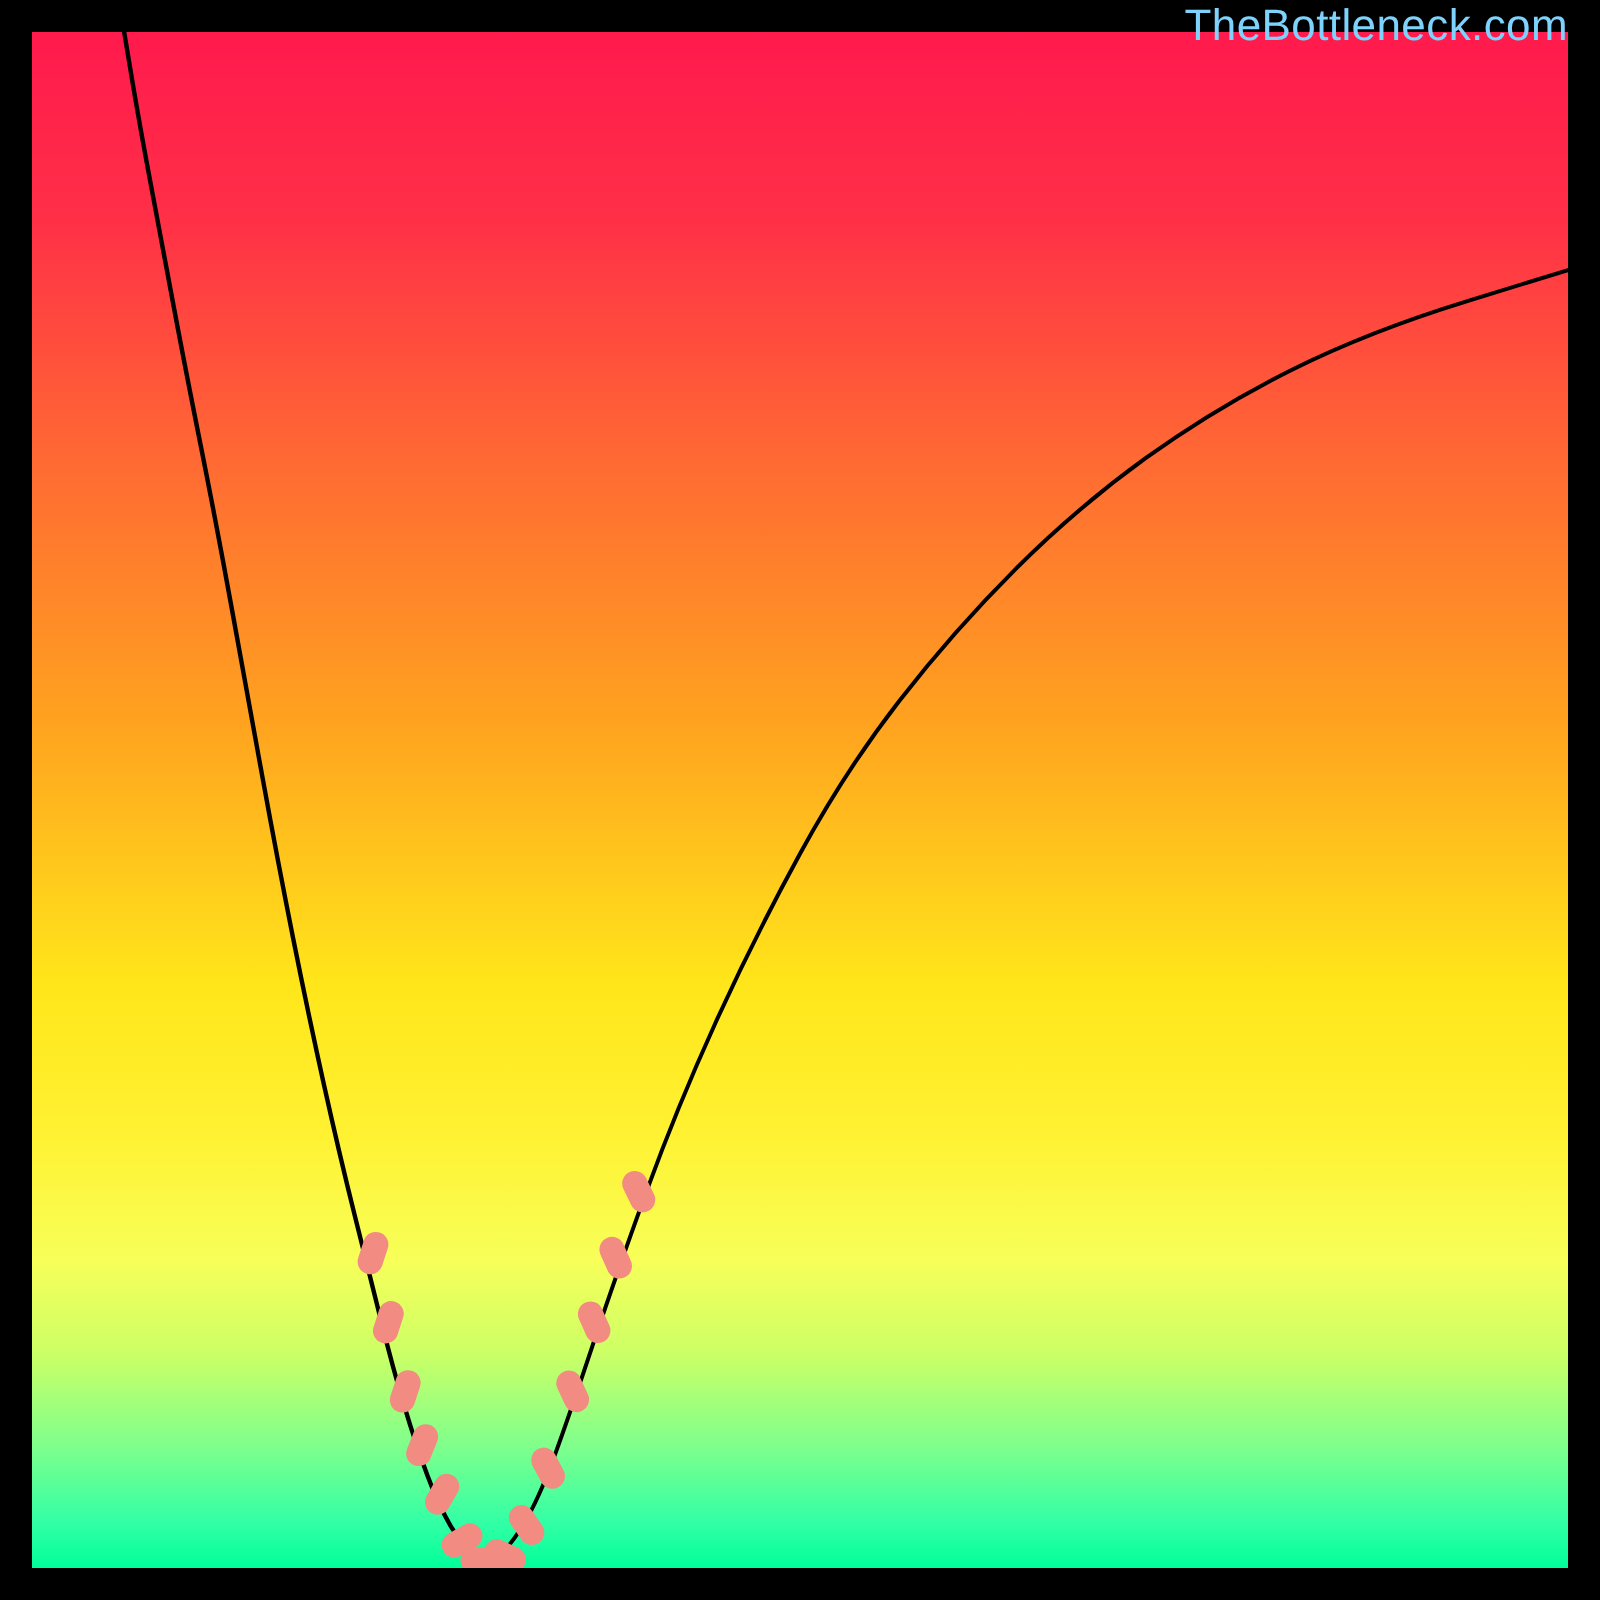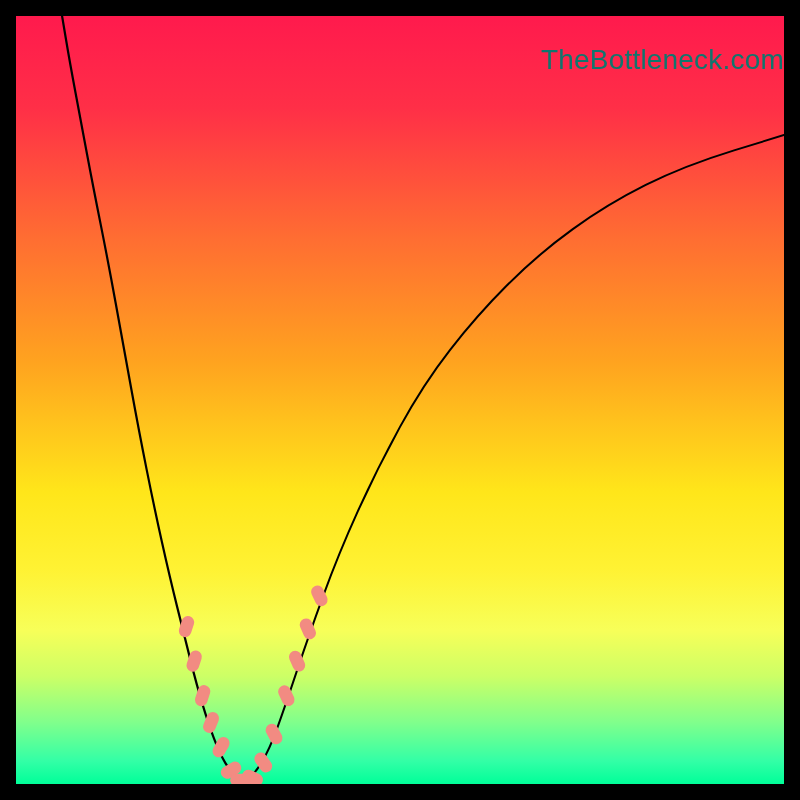--- a/index.html
+++ b/index.html
@@ -24,27 +24,26 @@
     top: 16px;
     left: 16px;
     width: 768px;
     height: 768px;
     overflow: hidden;
   }
   .watermark {
     position: absolute;
     top: 0;
     right: 16px;
-    color: #0f766e;
-    font-size: 28px;
+    color: #7dd3fc;
+    font-size: 22px;
     font-weight: 400;
     letter-spacing: 0.2px;
     z-index: 5;
     user-select: none;
-    margin-top: 44px;
   }
   svg {
     display: block;
   }
 </style>
 </head>
 <body>
 
 <div class="frame">
   <div class="watermark">TheBottleneck.com</div>

